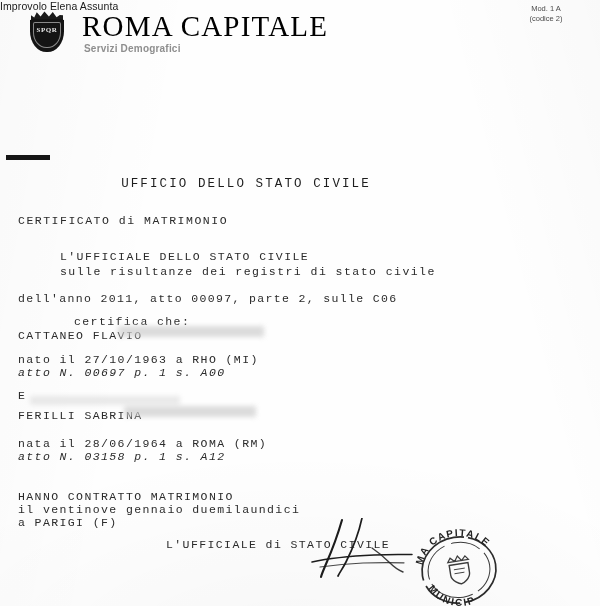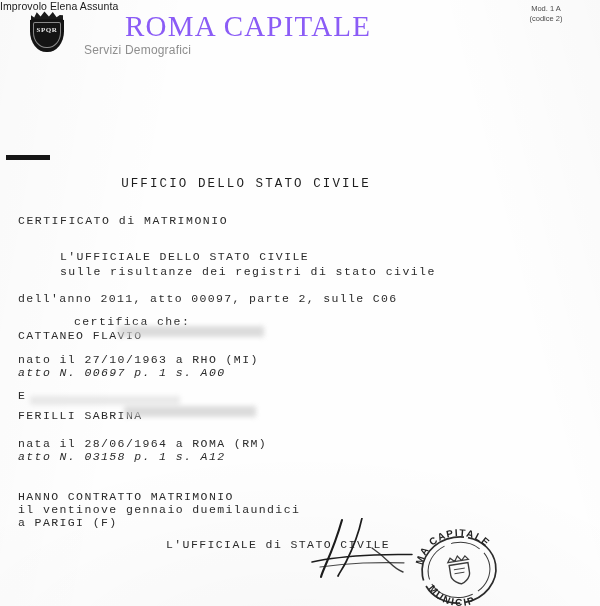--- a/index.html
+++ b/index.html
@@ -84,34 +84,34 @@
     width: 34px; height: 3px;
     background: #0f0f0f;
   }
 
   #brand-title {
     position: absolute;
     left: 82px; top: 10px;
     font-family: "Liberation Serif", serif;
     font-size: 29px;
     letter-spacing: 1.2px;
-    color: #8b5cf6;
+    color: #000000;
     white-space: nowrap;
-    margin-left: 43px;
   }
 
   #brand-subtitle {
     position: absolute;
     left: 84px; top: 43px;
     font-family: "Liberation Sans", sans-serif;
-    font-size: 12px;
+    font-size: 10px;
     letter-spacing: 0.2px;
     color: #8e8e8e;
     filter: blur(0.45px);
     white-space: nowrap;
+    font-weight: bold;
   }
 
   #form-code {
     position: absolute;
     right: 12px; top: 4px;
     width: 84px;
     text-align: center;
     font-family: "Liberation Sans", sans-serif;
     font-size: 7.5px;
     line-height: 10px;

